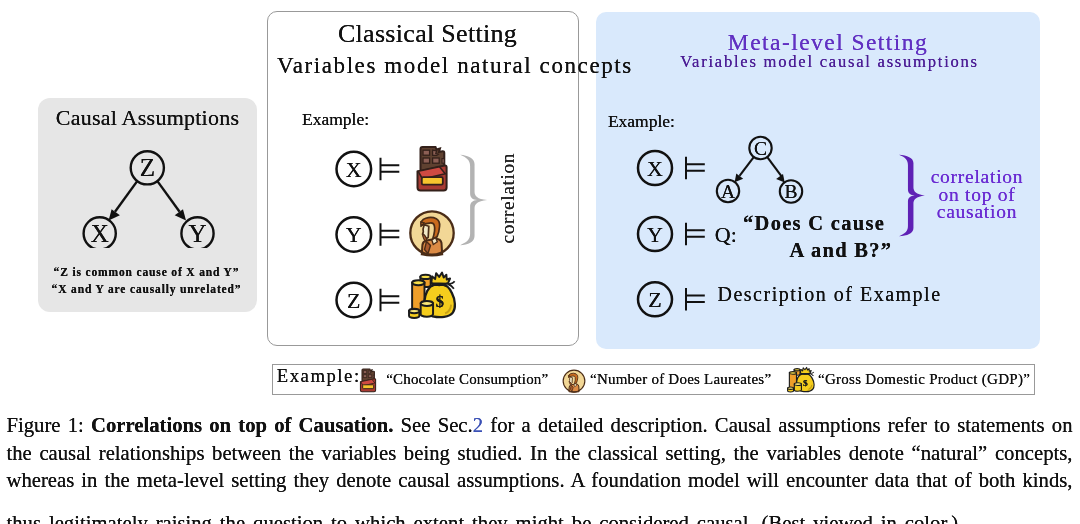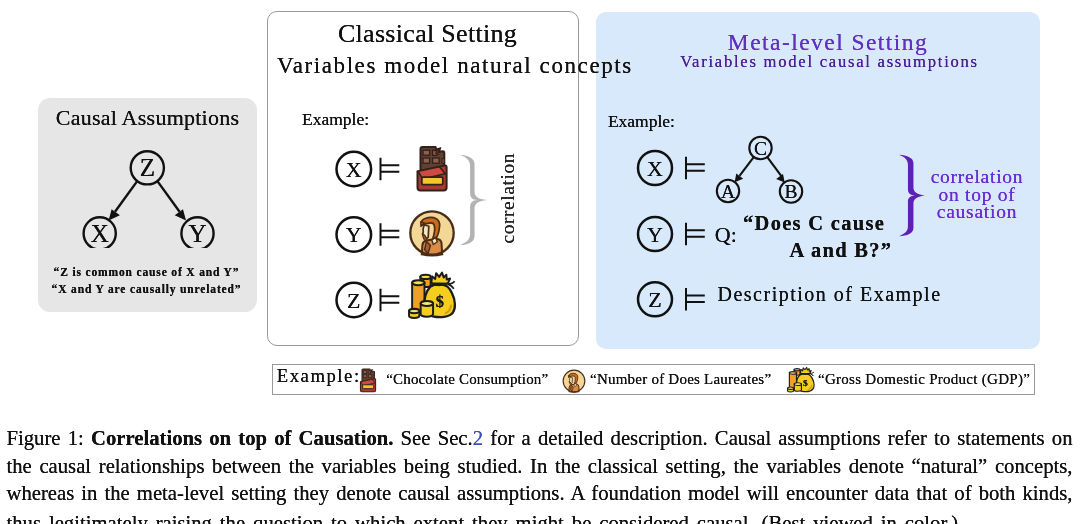--- a/index.html
+++ b/index.html
@@ -6,21 +6,21 @@
   body{width:1080px;height:524px;background:#ffffff;position:relative;
        font-family:"Liberation Serif",serif;color:#111;overflow:hidden;-webkit-font-smoothing:antialiased;text-shadow:0 0 0.45px currentColor;}
   .abs{position:absolute;}
   .ctr{text-align:center;}
   #graybox{left:38px;top:98px;width:219px;height:214px;background:#e6e6e6;border-radius:12px;}
   #whitebox{left:266.5px;top:11px;width:310px;height:333px;background:#fff;
             border:1.5px solid #999;border-radius:10px;}
   #bluebox{left:595.5px;top:11.5px;width:444px;height:337px;background:#d9e9fc;border-radius:10px;}
   #legend{left:271.5px;top:363.5px;width:761px;height:29px;background:#fff;border:1px solid #999;}
   .cap{left:6.5px;width:1066px;font-size:20.7px;line-height:27.5px;}
-  .j{text-align:justify;text-align-last:justify;margin-top:13px;}
+  .j{text-align:justify;text-align-last:justify;}
 </style>
 </head>
 <body>
   <div class="abs" id="graybox"></div>
   <div class="abs" id="whitebox"></div>
   <div class="abs" id="bluebox"></div>
   <div class="abs" id="legend"></div>
 
   <div class="abs ctr" style="left:38px;top:107.1px;width:219px;font-size:22px;letter-spacing:0.25px;line-height:1;">Causal Assumptions</div>
   <svg class="abs" width="219" height="130" viewBox="0 0 219 130" style="left:38px;top:118px;">

